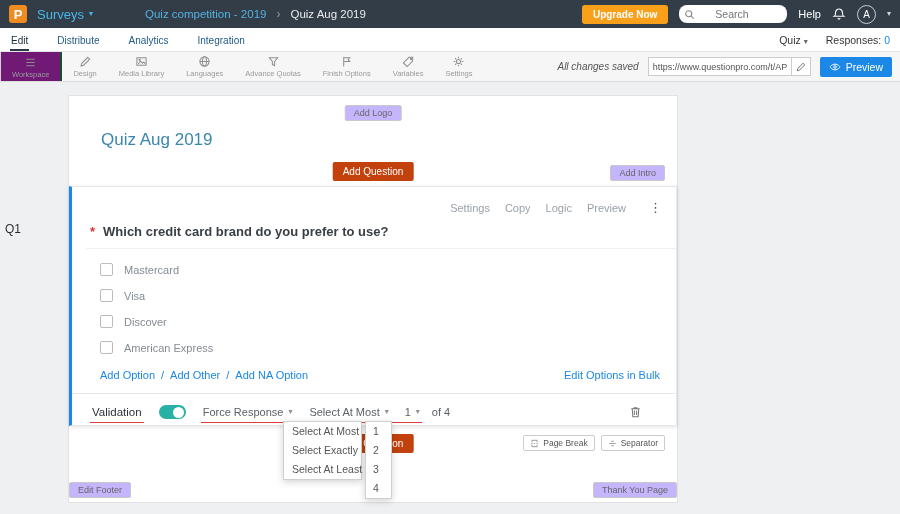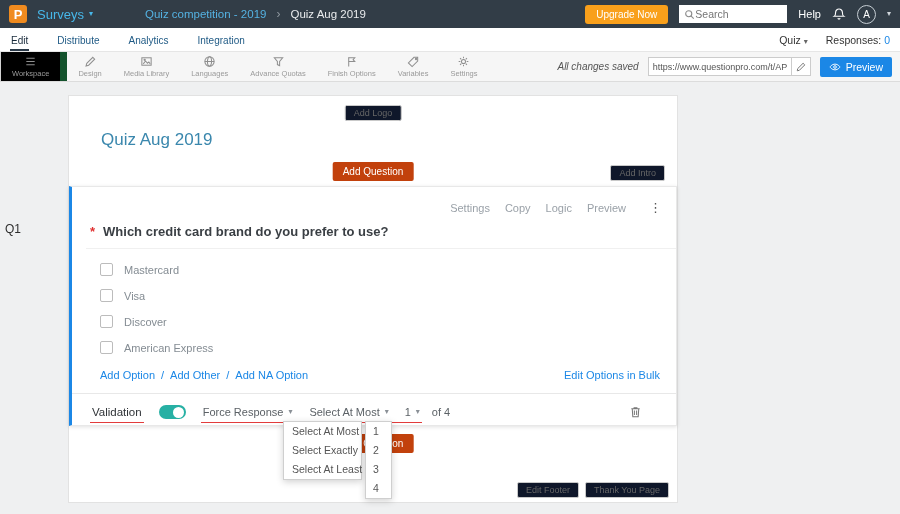--- a/index.html
+++ b/index.html
@@ -11,56 +11,56 @@
   .topbar { position:absolute; top:0; left:0; right:0; height:28px; background:#323d47; display:flex; align-items:center; gap:10px; padding:0 9px; }
   .logo { width:18px; height:18px; background:#f08b1f; border-radius:3px; color:#fff; font-weight:bold; font-size:13px; display:flex; align-items:center; justify-content:center; flex:0 0 auto; }
   .surveys { color:#47b7e9; font-size:13px; display:flex; align-items:center; gap:5px; }
   .caret { font-size:8px; line-height:1; }
   .surveys .caret { color:#47b7e9; }
   .crumb { margin-left:42px; display:flex; gap:10px; font-size:11.5px; align-items:center; }
   .crumb-parent { color:#54b2e2; }
   .crumb-sep { color:#8d969e; font-size:12px; }
   .crumb-current { color:#e9ebed; }
   .topbar-right { margin-left:auto; display:flex; align-items:center; gap:11px; }
-  .upgrade { background:#f9a01b; color:#fff; font-size:10px; font-weight:normal; border:none; border-radius:3px; padding:4px 11px; }
-  .searchbox { background:#fff; border-radius:0; height:18px; width:108px; display:flex; align-items:center; padding:0 5px; gap:0; }
+  .upgrade { background:#f9a01b; color:#fff; font-size:10px; font-weight:bold; border:none; border-radius:3px; padding:4px 11px; }
+  .searchbox { background:#fff; border-radius:8px; height:18px; width:108px; display:flex; align-items:center; padding:0 5px; gap:20px; }
   .searchbox input { border:none; outline:none; width:100%; font-size:10.5px; color:#333; background:transparent; }
   .help { color:#fff; font-size:11px; }
   .iconbtn { display:flex; align-items:center; }
   .avatar { width:19px; height:19px; border-radius:50%; border:1.5px solid #c6ced4; color:#fff; font-size:10px; display:flex; align-items:center; justify-content:center; }
   .avatar-caret { color:#cfd5da; }
 
   
   .navbar { position:absolute; top:28px; left:0; right:0; height:24px; background:#fff; border-bottom:1px solid #e6e6e6; display:flex; align-items:flex-end; padding:0 10px; gap:27px; }
   .tab { font-size:10px; color:#1f5a85; padding:4px 1px 5px; }
   .tab.active { color:#17293a; border-bottom:2px solid #2b3a49; padding-bottom:3px; }
   .nav-right { margin-left:auto; display:flex; gap:18px; align-items:center; font-size:10.5px; color:#333; padding-bottom:5px; }
   .resp-count { color:#1b87e6; margin-left:3px; }
   .nav-right .caret { color:#666; }
 
   
   .toolbar { position:absolute; top:52px; left:0; right:0; height:30px; background:#f6f6f6; border-bottom:1px solid #dcdcdc; display:flex; align-items:stretch; }
   .titem { display:flex; flex-direction:column; align-items:center; justify-content:center; gap:1px; padding:2px 11px; }
-  .titem.active { background:#000000; border-left:1px solid #d3d3d3; border-right:7px solid #14532d; }
+  .titem.active { background:#701a75; border-left:1px solid #d3d3d3; border-right:2px solid #14532d;justify-content:flex-end; }
   .ticon svg { width:13px; height:13px; stroke:#8f8f8f; fill:none; stroke-width:1.1; display:block; }
   .tlabel { font-size:7.5px; color:#9a9a9a; white-space:nowrap; }
   .toolbar-right { margin-left:auto; display:flex; align-items:center; gap:9px; padding-right:8px; }
   .saved { font-style:italic; font-size:10px; color:#555; }
   .urlbox { display:flex; align-items:center; border:1px solid #ccc; background:#fff; height:19px; }
   .urlbox input { border:none; outline:none; width:142px; font-size:9px; color:#555; padding:0 4px; }
   .url-edit { border-left:1px solid #ccc; padding:0 4px; display:flex; align-items:center; height:100%; }
   .url-edit svg { width:10px; height:10px; stroke:#777; fill:none; stroke-width:1.2; }
   .preview-btn { background:#1b87e6; color:#fff; border:none; border-radius:2px; font-size:10.5px; padding:4px 9px; display:flex; gap:5px; align-items:center; }
   .preview-btn svg { width:12px; height:10px; stroke:#fff; fill:none; stroke-width:1.1; }
 
   
   .content { position:absolute; top:82px; left:0; right:0; bottom:0; background:#eff0f1; }
   .qid { position:absolute; left:5px; top:140px; font-size:12px; color:#2d2d2d; }
   .page-card { position:absolute; left:68px; top:13px; width:610px; height:408px; background:#fff; border:1px solid #e2e2e2; }
-  .ghost-btn { background:#0f172a; border:1px solid #c9c9c9; border-radius:2px; font-size:9px; color:#666; padding:2px 8px; white-space:nowrap; }
+  .ghost-btn { background:#c4b5fd; border:1px solid #c9c9c9; border-radius:2px; font-size:9px; color:#666; padding:2px 8px; white-space:nowrap; }
   .blue-btn { background:#c2410c; color:#fff; border:none; border-radius:2px; font-size:10px; padding:4px 10px; white-space:nowrap; }
   .add-logo { position:absolute; top:9px; left:50%; transform:translateX(-50%); }
   .survey-title { position:absolute; top:34px; left:32px; font-size:17px; font-weight:normal; color:#3a87ad; }
   .add-q1 { position:absolute; top:66px; left:50%; transform:translateX(-50%); }
   .add-intro { position:absolute; top:69px; right:12px; }
 
   
   .qblock { position:absolute; top:90px; left:0; right:0; height:240px; background:#fff; border:1px solid #e8e8e8; border-left:3px solid #1b87e6; box-shadow:0 1px 4px rgba(0,0,0,.12); }
   .qactions { position:absolute; top:13px; right:14px; display:flex; gap:15px; font-size:11px; color:#9aa1a8; align-items:center; }
   .qaction { cursor:pointer; }
@@ -89,21 +89,21 @@
   .of { font-size:11px; color:#5b6166; margin-left:-5px; }
   .trash { margin-left:auto; margin-right:18px; display:flex; }
   .trash svg { width:13px; height:14px; stroke:#777; fill:none; stroke-width:1.1; }
 
   
   .below-row { position:absolute; top:338px; left:0; right:0; height:20px; z-index:1; }
   .add-q2 { position:absolute; left:50%; top:0; transform:translateX(-50%); }
   .right-btns { position:absolute; right:12px; top:1px; display:flex; gap:6px; }
   .small-btn { background:#fff; border:1px solid #ccc; border-radius:2px; font-size:8.5px; color:#555; padding:2px 6px; display:inline-flex; align-items:center; gap:4px; }
   .small-btn svg { width:9px; height:9px; stroke:#777; fill:none; stroke-width:1.1; }
-  .footer-row { position:absolute; top:386px; left:0; right:8px; display:flex; justify-content:flex-end; gap:6px; z-index:1; }
+  .footer-row { position:absolute; top:386px; left:0; right:0; display:flex; justify-content:space-between; gap:6px; z-index:1; }
 
   
   .menu { position:absolute; background:#fff; border:1px solid #cfcfcf; box-shadow:0 2px 7px rgba(0,0,0,.18); z-index:6; }
   .rule-menu { top:325px; left:214px; width:79px; }
   .count-menu { top:325px; left:296px; width:27px; }
   .menu-item { height:19px; line-height:19px; padding:0 8px; font-size:10.5px; color:#555; white-space:nowrap; cursor:pointer; }
   .count-menu .menu-item { padding:0 7px; }
 </style>
 </head>
 <body>
@@ -323,20 +323,34 @@
         <span class="trash">
           <svg viewBox="0 0 14 14">
               <path d="M2.5 3.5h9M5.5 3.5v-1h3v1M3.5 3.5l.6 8.5h5.8l.6-8.5M5.8 5.5v4.7M8.2 5.5v4.7"></path>
             </svg>
         </span>
       </div>
     </section>
 
     <div class="below-row">
       <button class="blue-btn add-q2">Add Question</button>
+      <div class="right-btns">
+        <button class="small-btn">
+          <svg viewBox="0 0 14 14">
+              <path d="M3 5V2h8v3M3 9v3h8V9M2 7h2M6 7h2M10 7h2"></path>
+            </svg>
+          <span>Page Break</span>
+        </button>
+        <button class="small-btn">
+          <svg viewBox="0 0 14 14">
+              <path d="M2 7h10M5 3.5h4M5 10.5h4"></path>
+            </svg>
+          <span>Separator</span>
+        </button>
+      </div>
     </div>
 
     <div class="footer-row">
       <button class="ghost-btn">Edit Footer</button>
       <button class="ghost-btn">Thank You Page</button>
     </div>
 
     <div class="menu rule-menu">
       <div class="menu-item">Select At Most</div>
       <div class="menu-item">Select Exactly</div>

